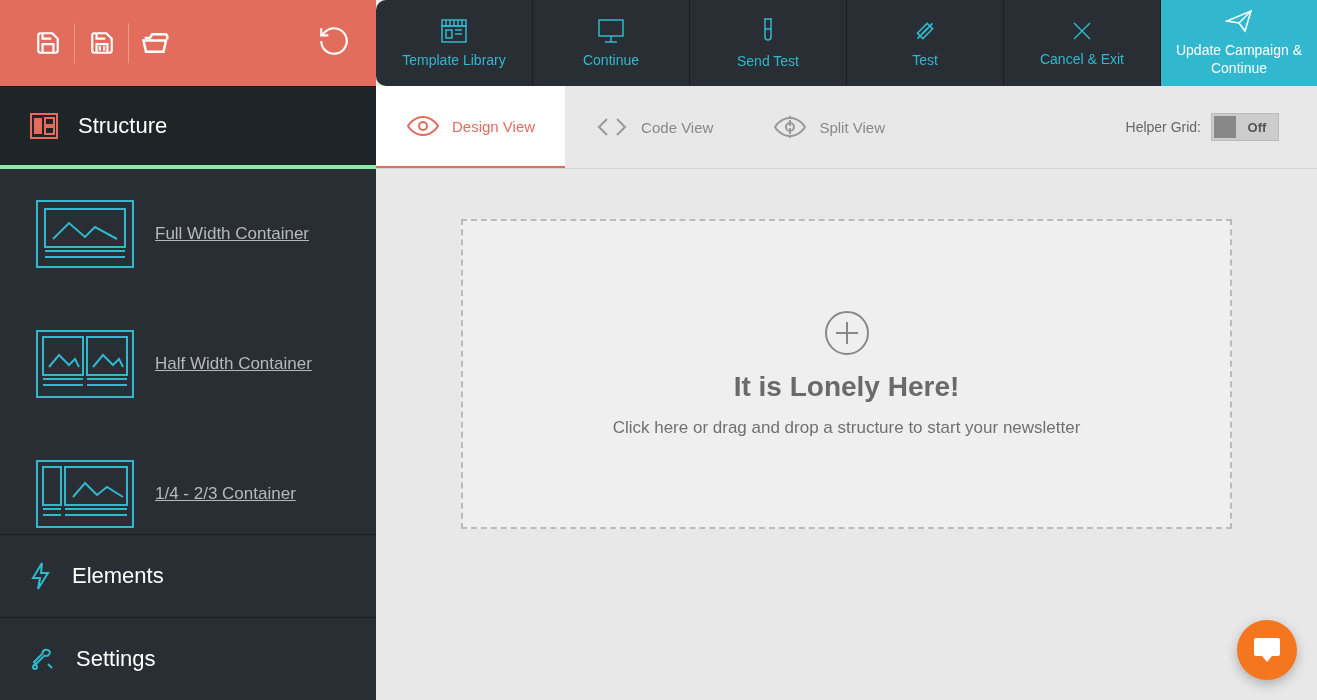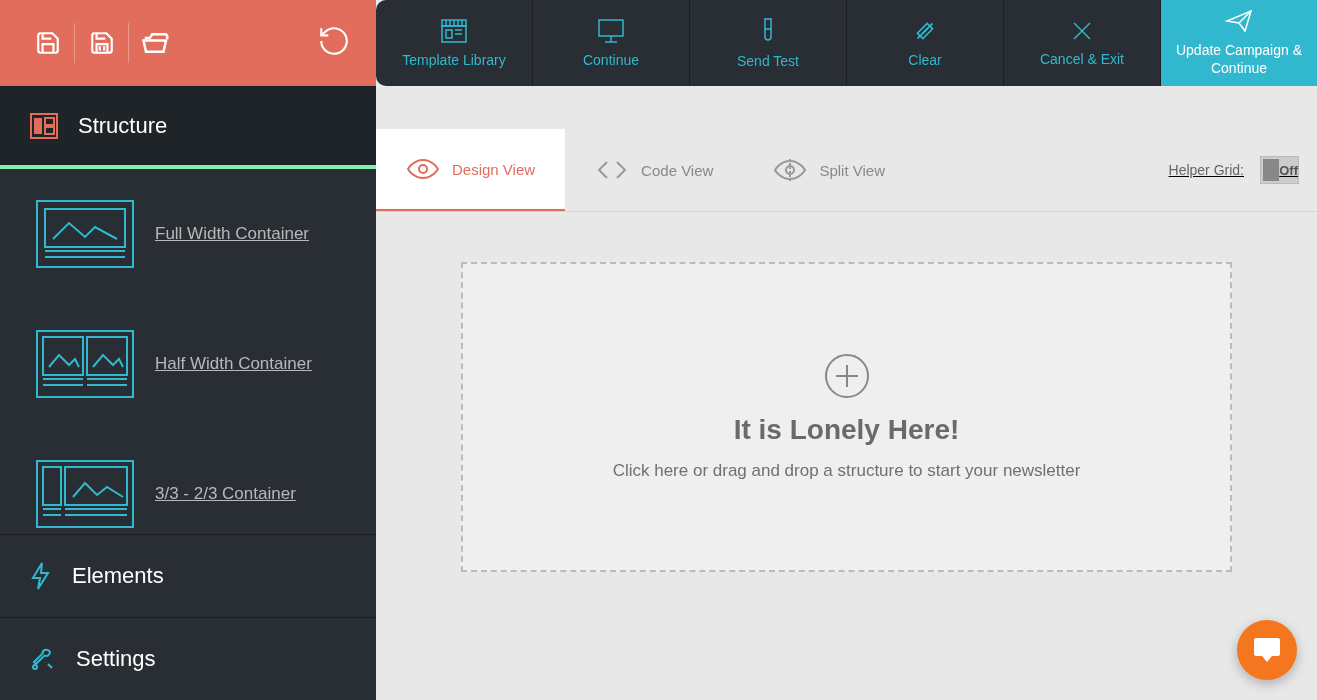--- a/index.html
+++ b/index.html
@@ -37,32 +37,32 @@
 .side-content { flex: 1; overflow-y: auto; position: relative; }
 .side-content::-webkit-scrollbar { width: 6px; }
 .side-content::-webkit-scrollbar-thumb { background: #0a0c0e; }
 .side-content::-webkit-scrollbar-track { background: #282e33; }
 
 .component-item { display: flex; align-items: center; gap: 20px; padding: 30px 35px; cursor: grab; }
 .component-item svg { stroke: #31b8ce; fill: none; stroke-width: 2; }
 .component-item span { color: #b8b8b8; font-size: 17px; line-height: 1.4; text-decoration: underline; }
 
 
-.main { flex: 1; display: flex; flex-direction: column; background: #e8e8e8; margin-top: 43px; }
+.main { flex: 1; display: flex; flex-direction: column; background: #e8e8e8; }
 .view-tabs { height: 83px; background: #e8e8e8; display: flex; align-items: stretch; border-bottom: 1px solid #d4d4d4; }
 .view-tab { display: flex; align-items: center; gap: 12px; padding: 0 30px; cursor: pointer; }
 .view-tab.active { background: #fff; border-bottom: 2px solid #e26d5c; }
 .view-tab svg { stroke: #999; fill: none; stroke-width: 2; }
 .view-tab.active svg { stroke: #e26d5c; }
 .view-tab span { color: #888; font-size: 15px; }
 .view-tab.active span { color: #e26d5c; }
 
-.helper-grid { margin-left: auto; display: flex; align-items: center; gap: 16px; padding-right: 18px; text-decoration: underline; }
+.helper-grid { margin-left: auto; display: flex; align-items: center; gap: 10px; padding-right: 38px; }
 .helper-grid-label { color: #666; font-size: 14px; }
-.toggle { width: 39px; height: 28px; background: #ccc; border: 1px solid #bbb; display: flex; align-items: center; cursor: pointer; }
+.toggle { width: 68px; height: 28px; background: #ccc; border: 1px solid #bbb; display: flex; align-items: center; cursor: pointer; }
 .toggle-knob { width: 22px; height: 22px; background: #888; margin-left: 2px; }
 .toggle-label { flex: 1; text-align: center; color: #555; font-size: 13px; font-weight: 600; }
 
 .canvas { flex: 1; padding: 50px 85px; overflow: auto; }
 .dropzone { border: 2px dashed #bbb; background: #efefef; height: 310px; display: flex; flex-direction: column; align-items: center; justify-content: center; gap: 15px; cursor: pointer; }
 .dropzone svg { stroke: #888; fill: none; stroke-width: 2; }
 .dropzone-title { color: #6a6a6a; font-size: 28px; font-weight: 700; }
 .dropzone-sub { color: #707070; font-size: 17px; }
 
 
@@ -137,21 +137,21 @@
           <path d="M5 2h8M6 2v18a3 3 0 0 0 6 0V2"></path>
           <line x1="6" y1="12" x2="12" y2="12"></line>
         </svg>
       <span>Send Test</span>
     </div>
     <div class="action-item">
       <svg width="26" height="26" viewBox="0 0 24 24">
           <path d="M19 5L5 19M14 5l-9 9 5 5 9-9z"></path>
           <line x1="10" y1="14" x2="14" y2="10"></line>
         </svg>
-      <span>Clear</span>
+      <span>Test</span>
     </div>
     <div class="action-item">
       <svg width="24" height="24" viewBox="0 0 24 24">
           <line x1="4" y1="4" x2="20" y2="20"></line>
           <line x1="20" y1="4" x2="4" y2="20"></line>
         </svg>
       <span>Cancel &amp; Exit</span>
     </div>
     <div class="action-item primary">
       <svg width="28" height="24" viewBox="0 0 28 24">
@@ -205,21 +205,21 @@
         <svg width="100" height="70" viewBox="0 0 100 70">
             <rect x="2" y="2" width="96" height="66"></rect>
             <rect x="8" y="8" width="18" height="38"></rect>
             <line x1="8" y1="50" x2="26" y2="50"></line>
             <line x1="8" y1="56" x2="26" y2="56"></line>
             <rect x="30" y="8" width="62" height="38"></rect>
             <polyline points="38 38 50 24 62 36 72 28 88 38"></polyline>
             <line x1="30" y1="50" x2="92" y2="50"></line>
             <line x1="30" y1="56" x2="92" y2="56"></line>
           </svg>
-        <span>3/3 - 2/3 Container</span>
+        <span>1/4 - 2/3 Container</span>
       </div>
 
     </div>
 
     <div class="side-section-header inactive">
       <svg width="22" height="30" viewBox="0 0 22 30">
           <path d="M12 2L3 17h7l-2 11 10-16h-7z"></path>
         </svg>
       <span>Elements</span>
     </div>

